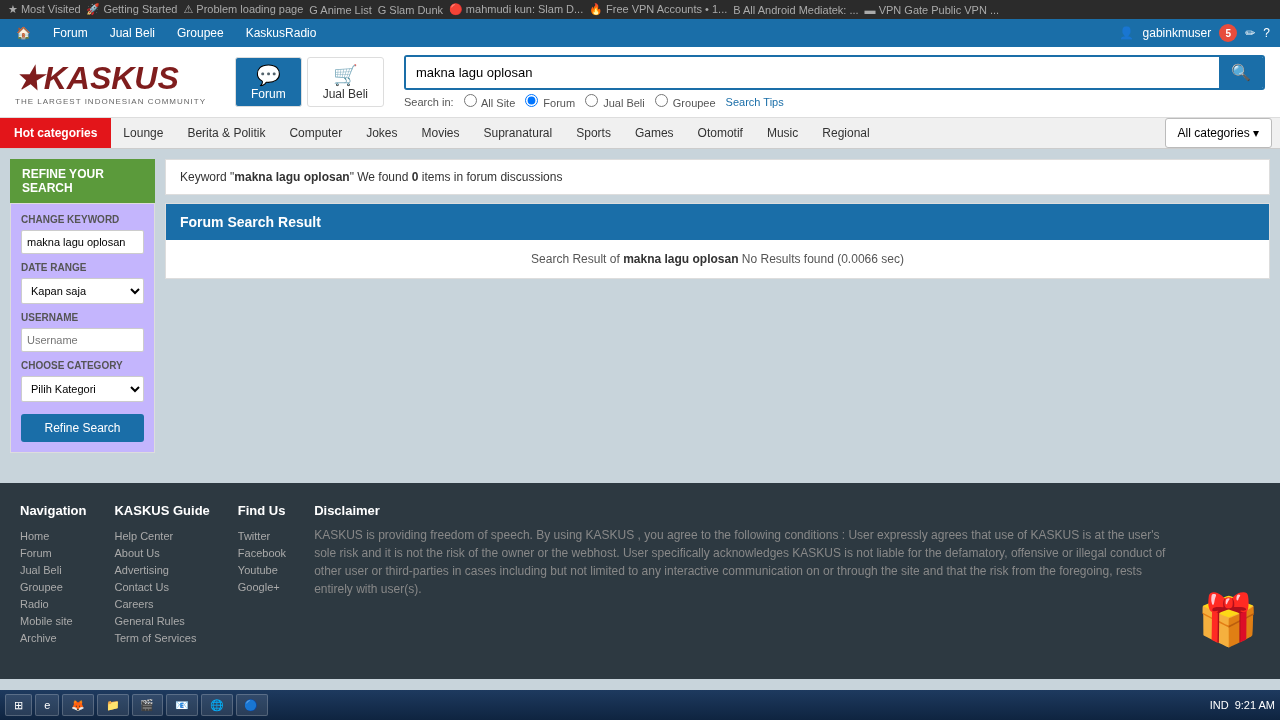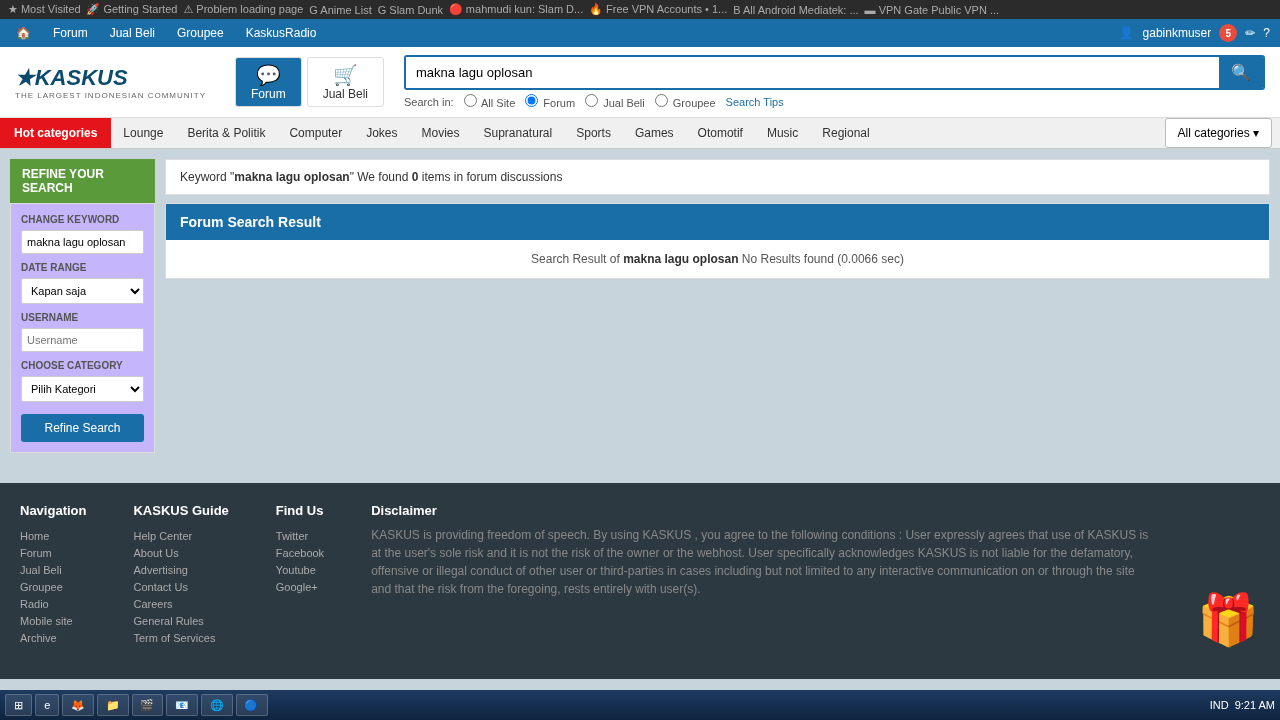--- a/index.html
+++ b/index.html
@@ -245,21 +245,21 @@
 
     
     .footer {
       background: #2d3941;
       color: #aaa;
       padding: 20px 20px 10px;
       margin-top: 20px;
     }
     .footer-grid {
       display: flex;
-      gap: 47px;
+      gap: 28px;
       margin-bottom: 20px;
     }
     .footer-col h4 {
       color: #fff;
       font-size: 13px;
       margin-bottom: 12px;
     }
     .footer-col a {
       display: block;
       color: #aaa;
@@ -351,21 +351,21 @@
     <span>gabinkmuser</span>
     <span class="badge">5</span>
     <span>✏</span>
     <span>?</span>
   </div>
 </div>
 
 <div class="header">
   <div class="logo-area">
     <div class="kaskus-logo">
-      <span style="color:#0c4a6e; font-size:22px; font-weight:900; font-style:italic; font-family:'Arial Black',sans-serif;text-align:right;">★KASKUS</span>
+      <span style="color:#7f1d1d; font-size:32px; font-weight:900; font-style:italic; font-family:'Arial Black',sans-serif;text-align:right;">★KASKUS</span>
     </div>
     <div style="font-size:8px; color:#666; letter-spacing:1px;">THE LARGEST INDONESIAN COMMUNITY</div>
   </div>
 
   <div class="header-links">
     <div class="header-link active">
       <span class="icon">💬</span>
       <span>Forum</span>
     </div>
     <div class="header-link">

